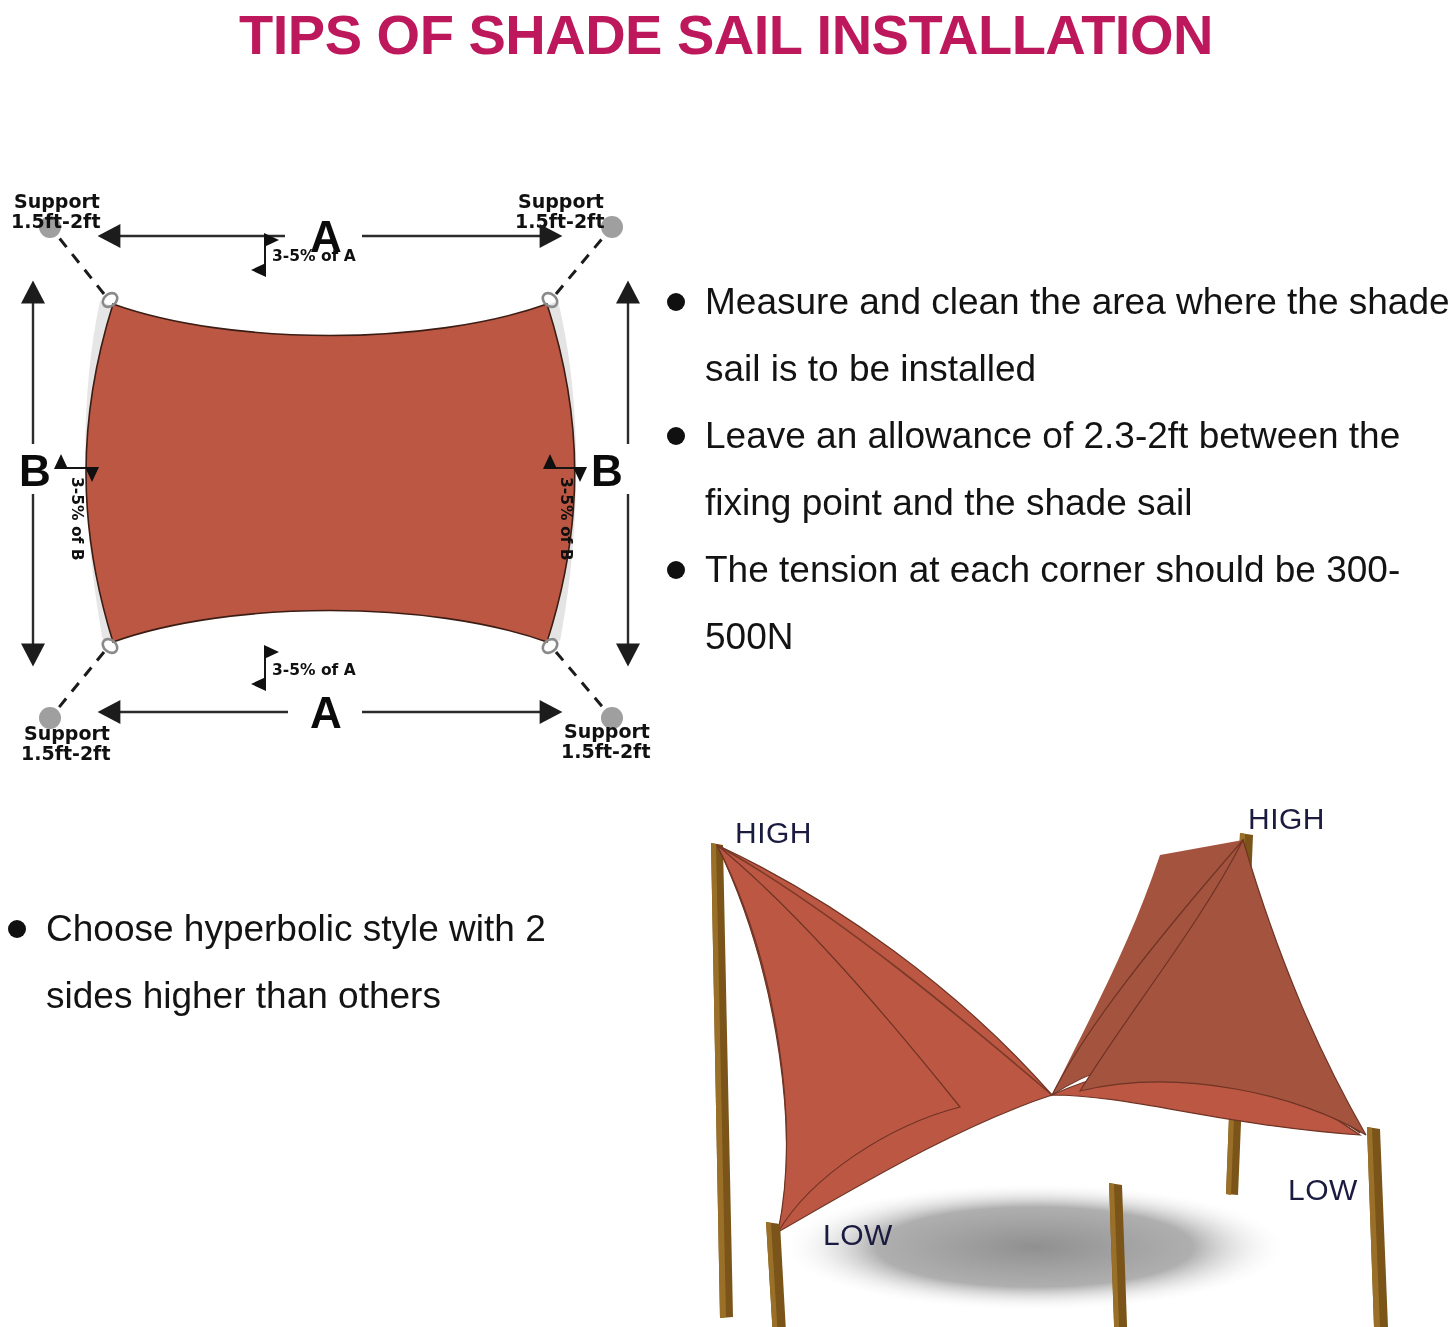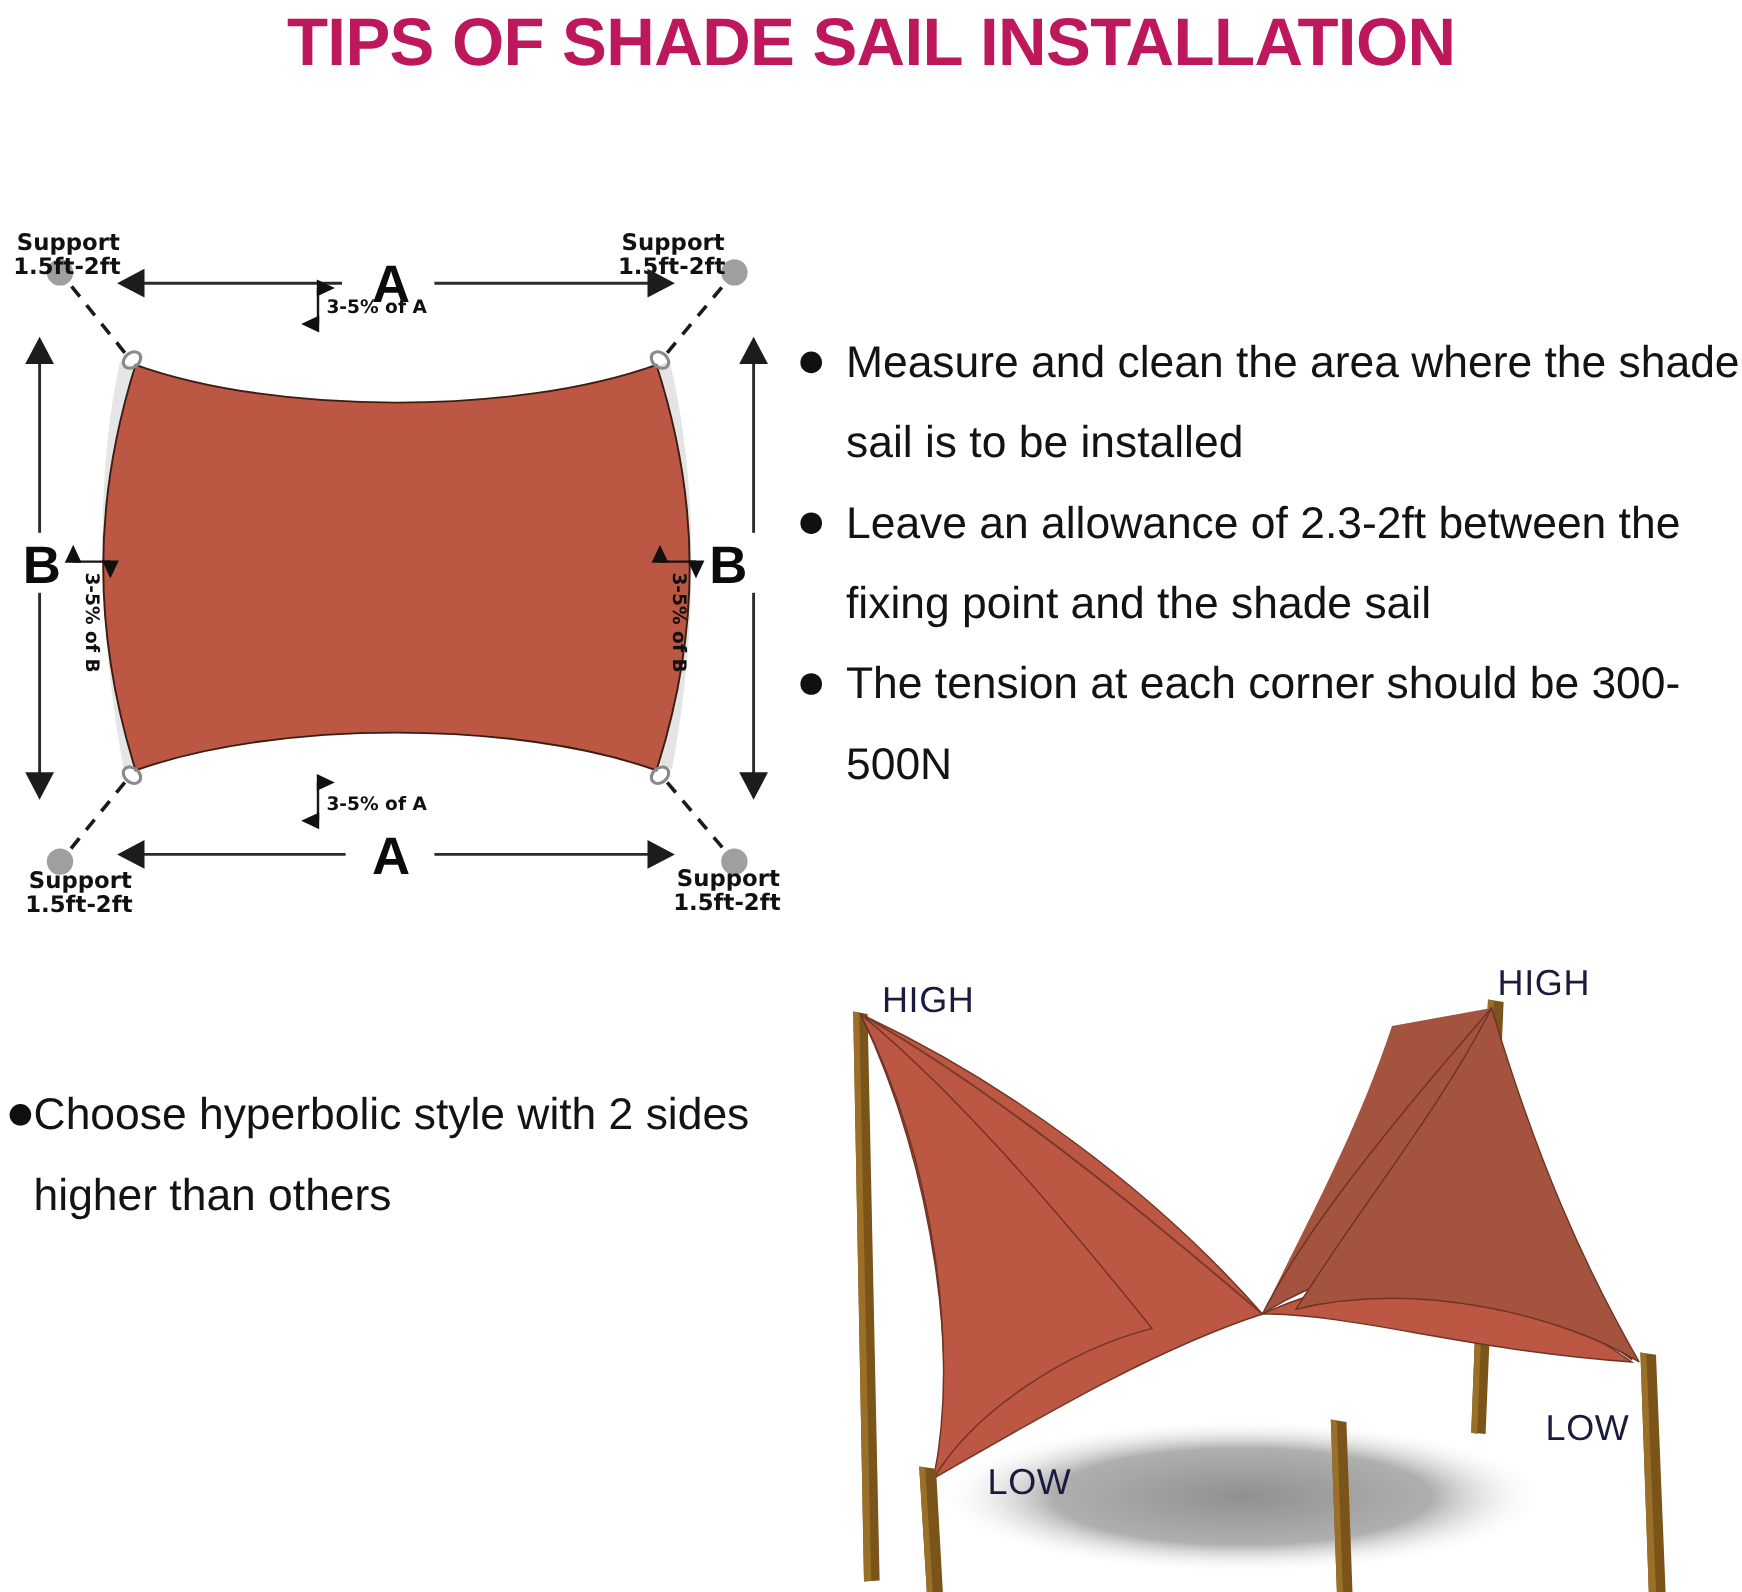--- a/index.html
+++ b/index.html
@@ -89,21 +89,21 @@
     line-height: 67px;
     margin-bottom: 0px;
   }
   #tips-list-panel ul.tips li .bullet-dot { top: 25px; }
 
   #hyperbolic-notes-panel ul.tips li {
     font-size: 37px;
     line-height: 67px;
   }
   #hyperbolic-notes-panel ul.tips li .bullet-dot { top: 25px; left: 8px; }
-  #hyperbolic-notes-panel ul.tips li { padding-left: 28px; }
+  #hyperbolic-notes-panel ul.tips li { padding-left: 46px; }
 
   
   .svg-support-label {
     font-family: "DejaVu Sans", sans-serif;
     font-size: 19px;
     font-weight: 600;
     fill: #111111;
   }
   .svg-dim-big {
     font-family: "Liberation Sans", sans-serif;

